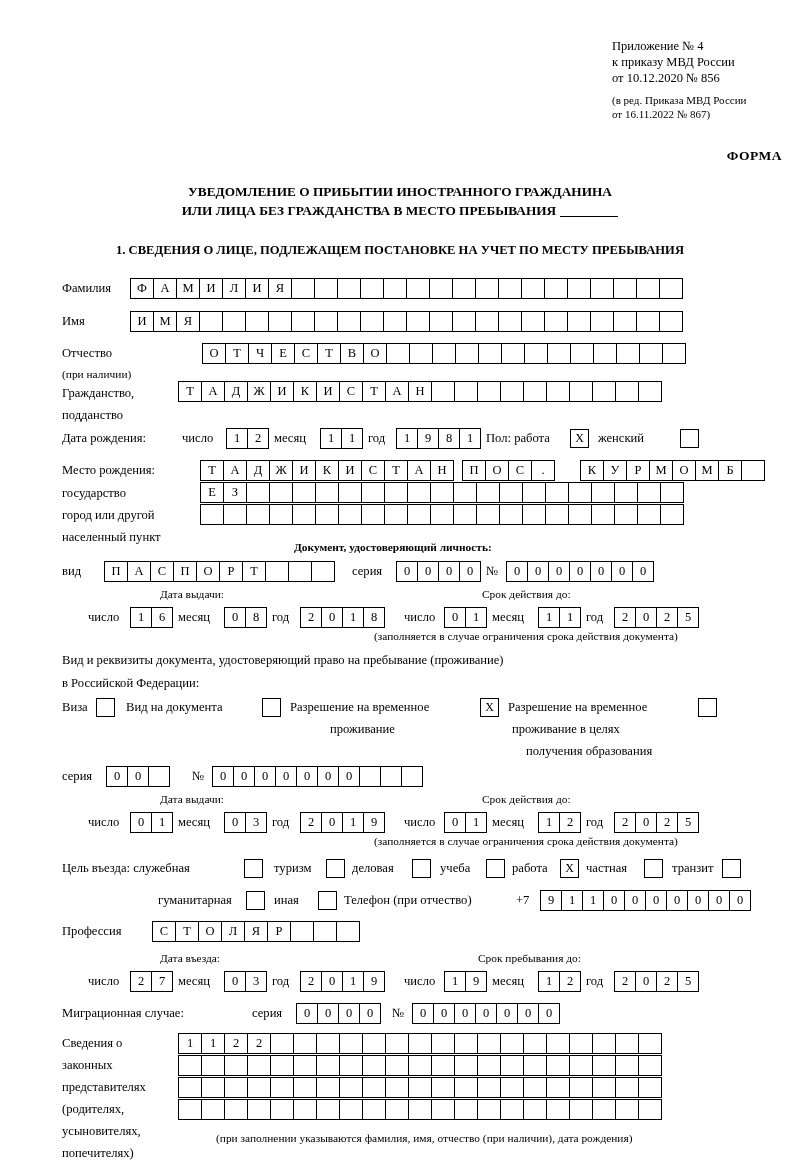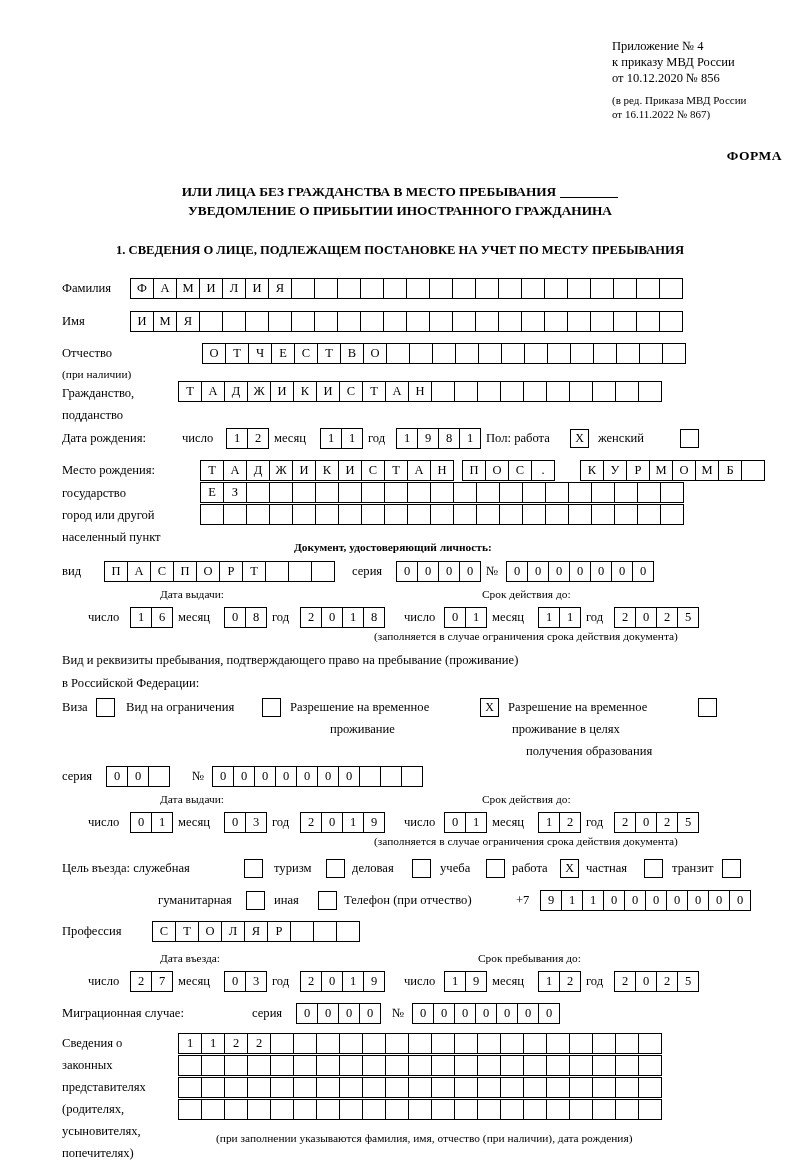--- a/index.html
+++ b/index.html
@@ -65,22 +65,22 @@
     <div>Приложение № 4</div>
     <div>к приказу МВД России</div>
     <div>от 10.12.2020 № 856</div>
     <div class="gap"></div>
     <div class="sm">(в ред. Приказа МВД России</div>
     <div class="sm">от 16.11.2022 № 867)</div>
   </div>
   <div class="forma">ФОРМА</div>
 
   <div class="title">
+    <div>УВЕДОМЛЕНИЕ О ПРИБЫТИИ ИНОСТРАННОГО ГРАЖДАНИНА</div>
     <div><span class="ln2">ИЛИ ЛИЦА БЕЗ ГРАЖДАНСТВА В МЕСТО ПРЕБЫВАНИЯ</span><span class="blank"></span></div>
-    <div>УВЕДОМЛЕНИЕ О ПРИБЫТИИ ИНОСТРАННОГО ГРАЖДАНИНА</div>
   </div>
 
   <div class="section1">1. СВЕДЕНИЯ О ЛИЦЕ, ПОДЛЕЖАЩЕМ ПОСТАНОВКЕ НА УЧЕТ ПО МЕСТУ ПРЕБЫВАНИЯ</div>
 
   <div class="form">
 
   <div class="lbl" style="left: 62px; top: 5px;">Фамилия</div>
       <div class="cells" style="left: 130px; top: 2px;">
         <div class="cell" style="width: 24px;">Ф</div>
         <div class="cell" style="width: 24px;">А</div>
@@ -346,25 +346,25 @@
         <div class="cell" style="width: 22px;">1</div>
       </div>
       <div class="lbl" style="left: 586px; top: 334px;">год</div>
       <div class="cells" style="left: 614px; top: 331px;">
         <div class="cell" style="width: 22px;">2</div>
         <div class="cell" style="width: 22px;">0</div>
         <div class="cell" style="width: 22px;">2</div>
         <div class="cell" style="width: 22px;">5</div>
       </div>
       <div class="lbl small" style="left: 374px; top: 354px;">(заполняется в случае ограничения срока действия документа)</div>
-      <div class="lbl" style="left: 62px; top: 377px;">Вид и реквизиты пребывания, подтверждающего право на пребывание (проживание)</div>
+      <div class="lbl" style="left: 62px; top: 377px;">Вид и реквизиты документа, удостоверяющий право на пребывание (проживание)</div>
       <div class="lbl" style="left: 62px; top: 400px;">в Российской Федерации:</div>
       <div class="lbl" style="left: 62px; top: 424px;">Виза</div>
       <div class="box" style="position: absolute; left: 96px; top: 422px;"></div>
-      <div class="lbl" style="left: 126px; top: 424px;">Вид на ограничения</div>
+      <div class="lbl" style="left: 126px; top: 424px;">Вид на документа</div>
       <div class="box" style="position: absolute; left: 262px; top: 422px;"></div>
       <div class="lbl" style="left: 290px; top: 424px;">Разрешение на временное</div>
       <div class="lbl" style="left: 330px; top: 446px;">проживание</div>
       <div class="box" style="position: absolute; left: 480px; top: 422px;">X</div>
       <div class="lbl" style="left: 508px; top: 424px;">Разрешение на временное</div>
       <div class="lbl" style="left: 512px; top: 446px;">проживание в целях</div>
       <div class="lbl" style="left: 526px; top: 468px;">получения образования</div>
       <div class="box" style="position: absolute; left: 698px; top: 422px;"></div>
       <div class="lbl" style="left: 62px; top: 493px;">серия</div>
       <div class="cells" style="left: 106px; top: 490px;">

